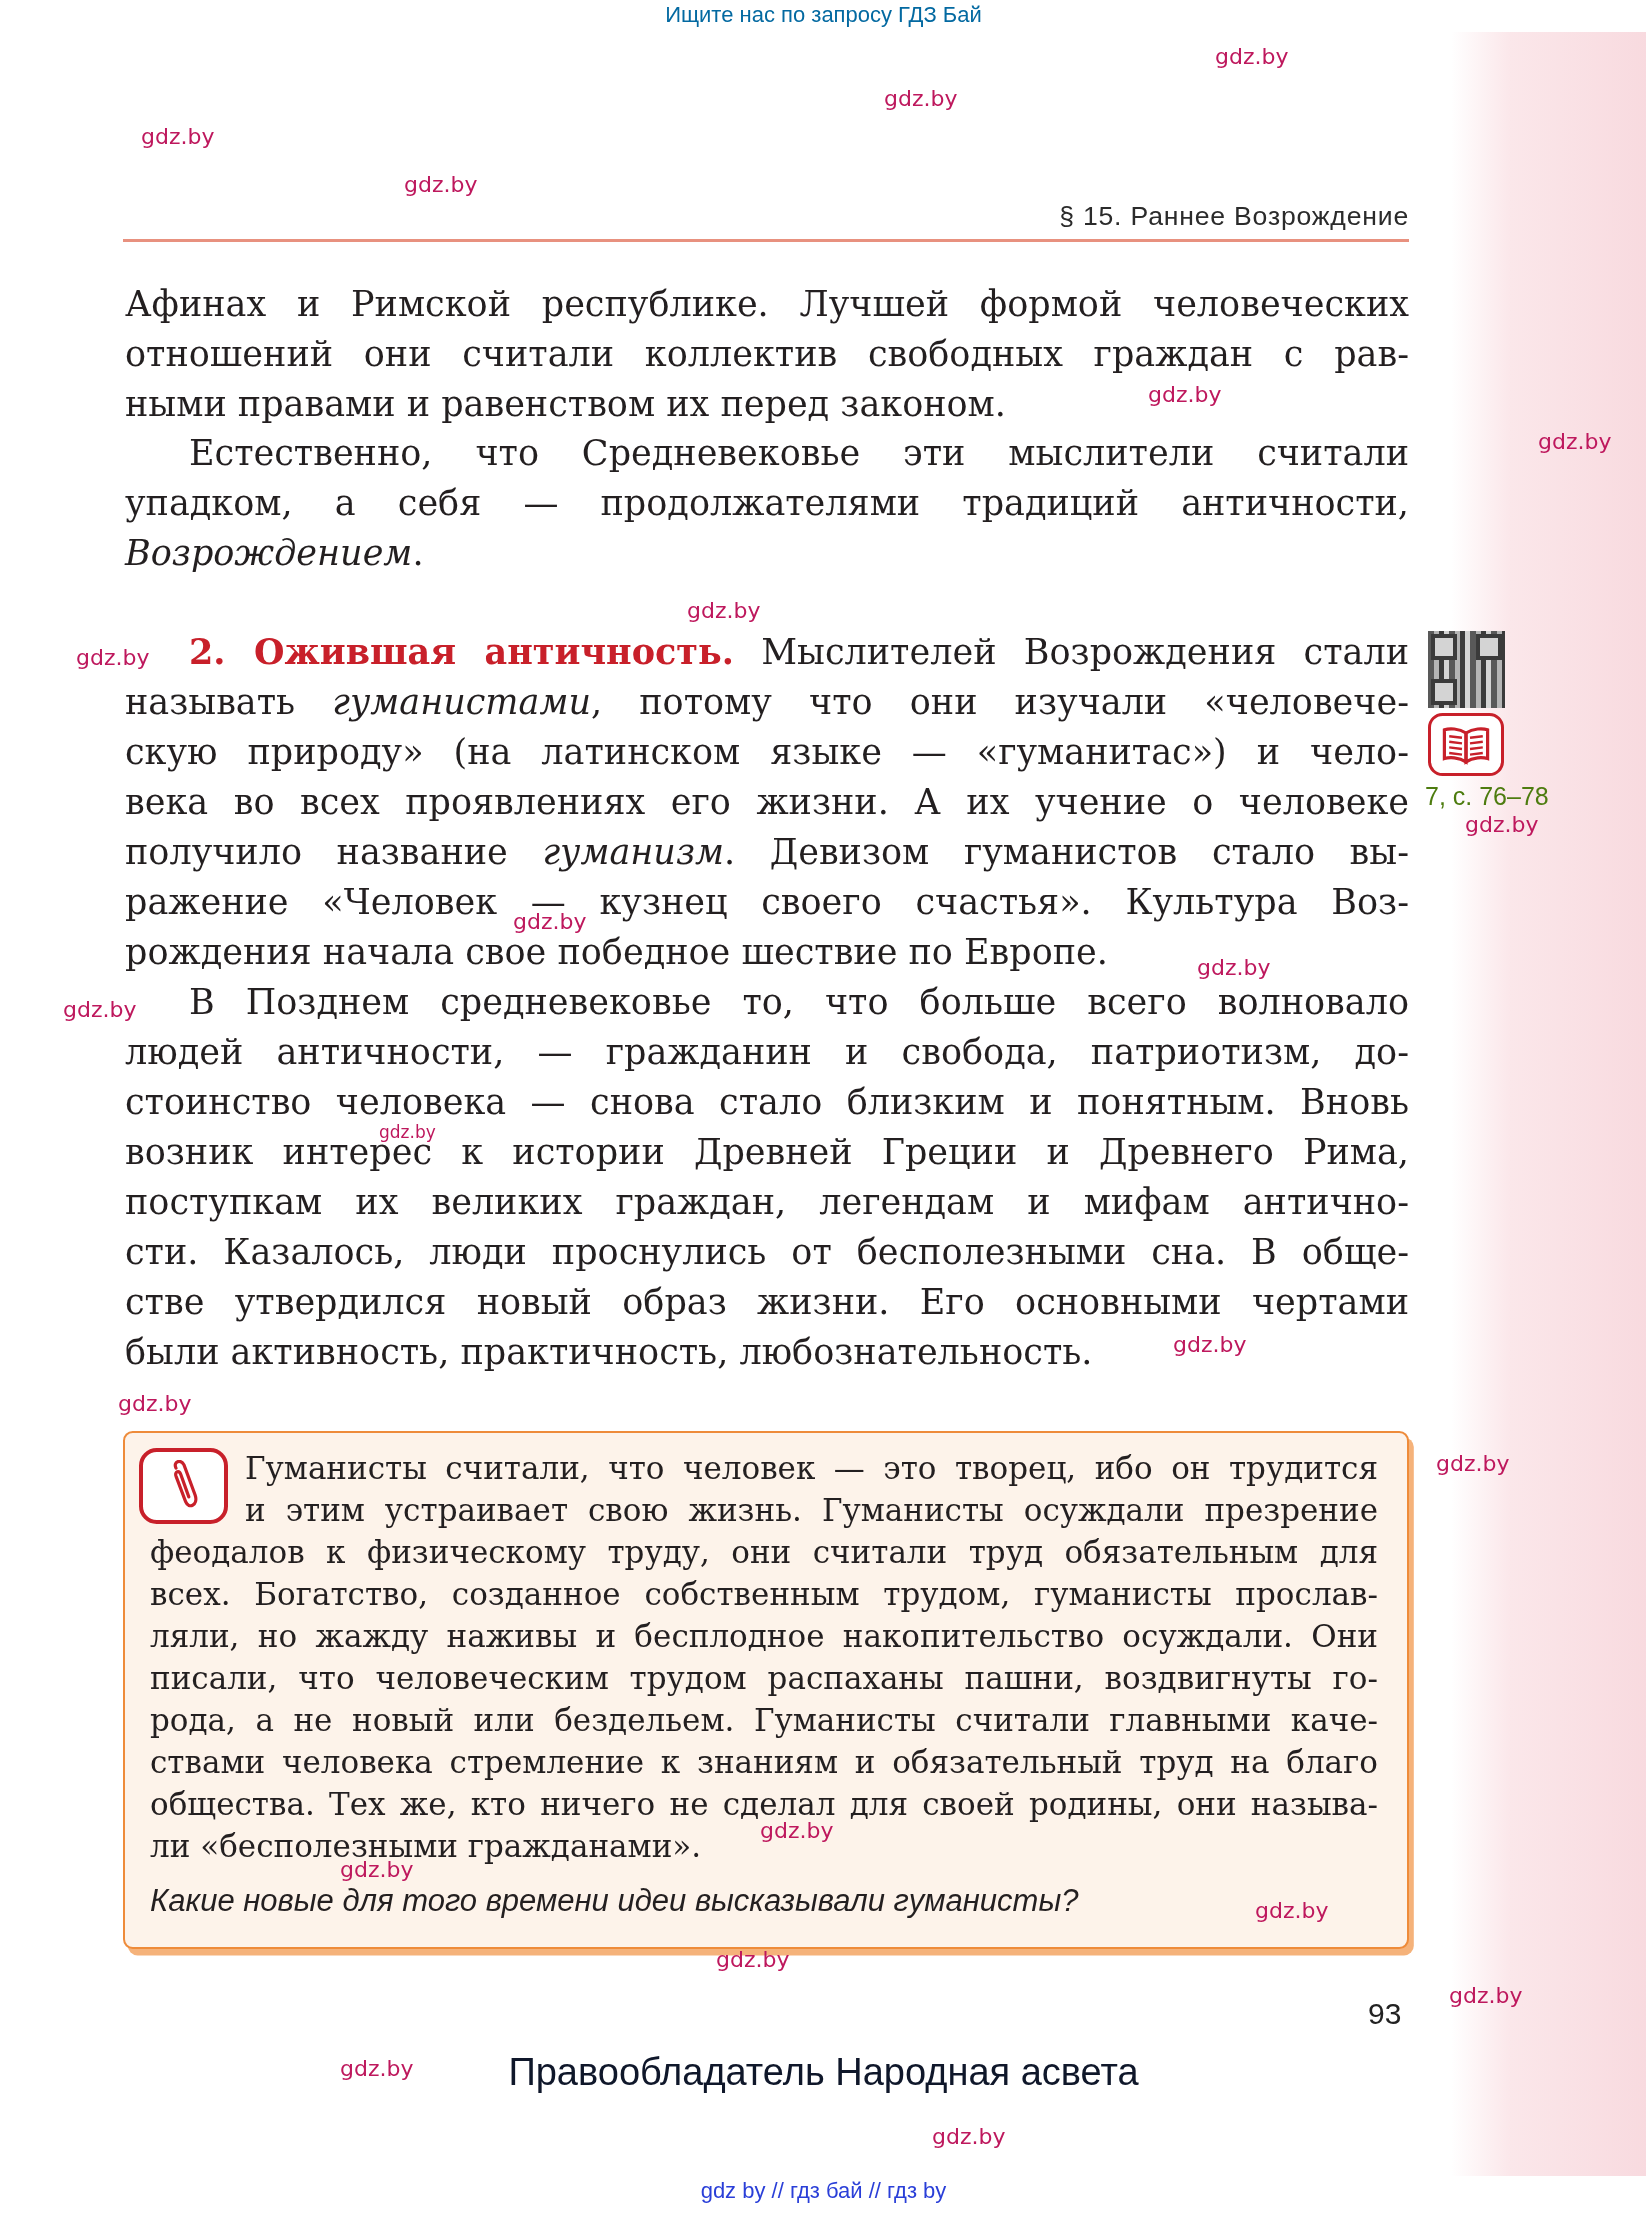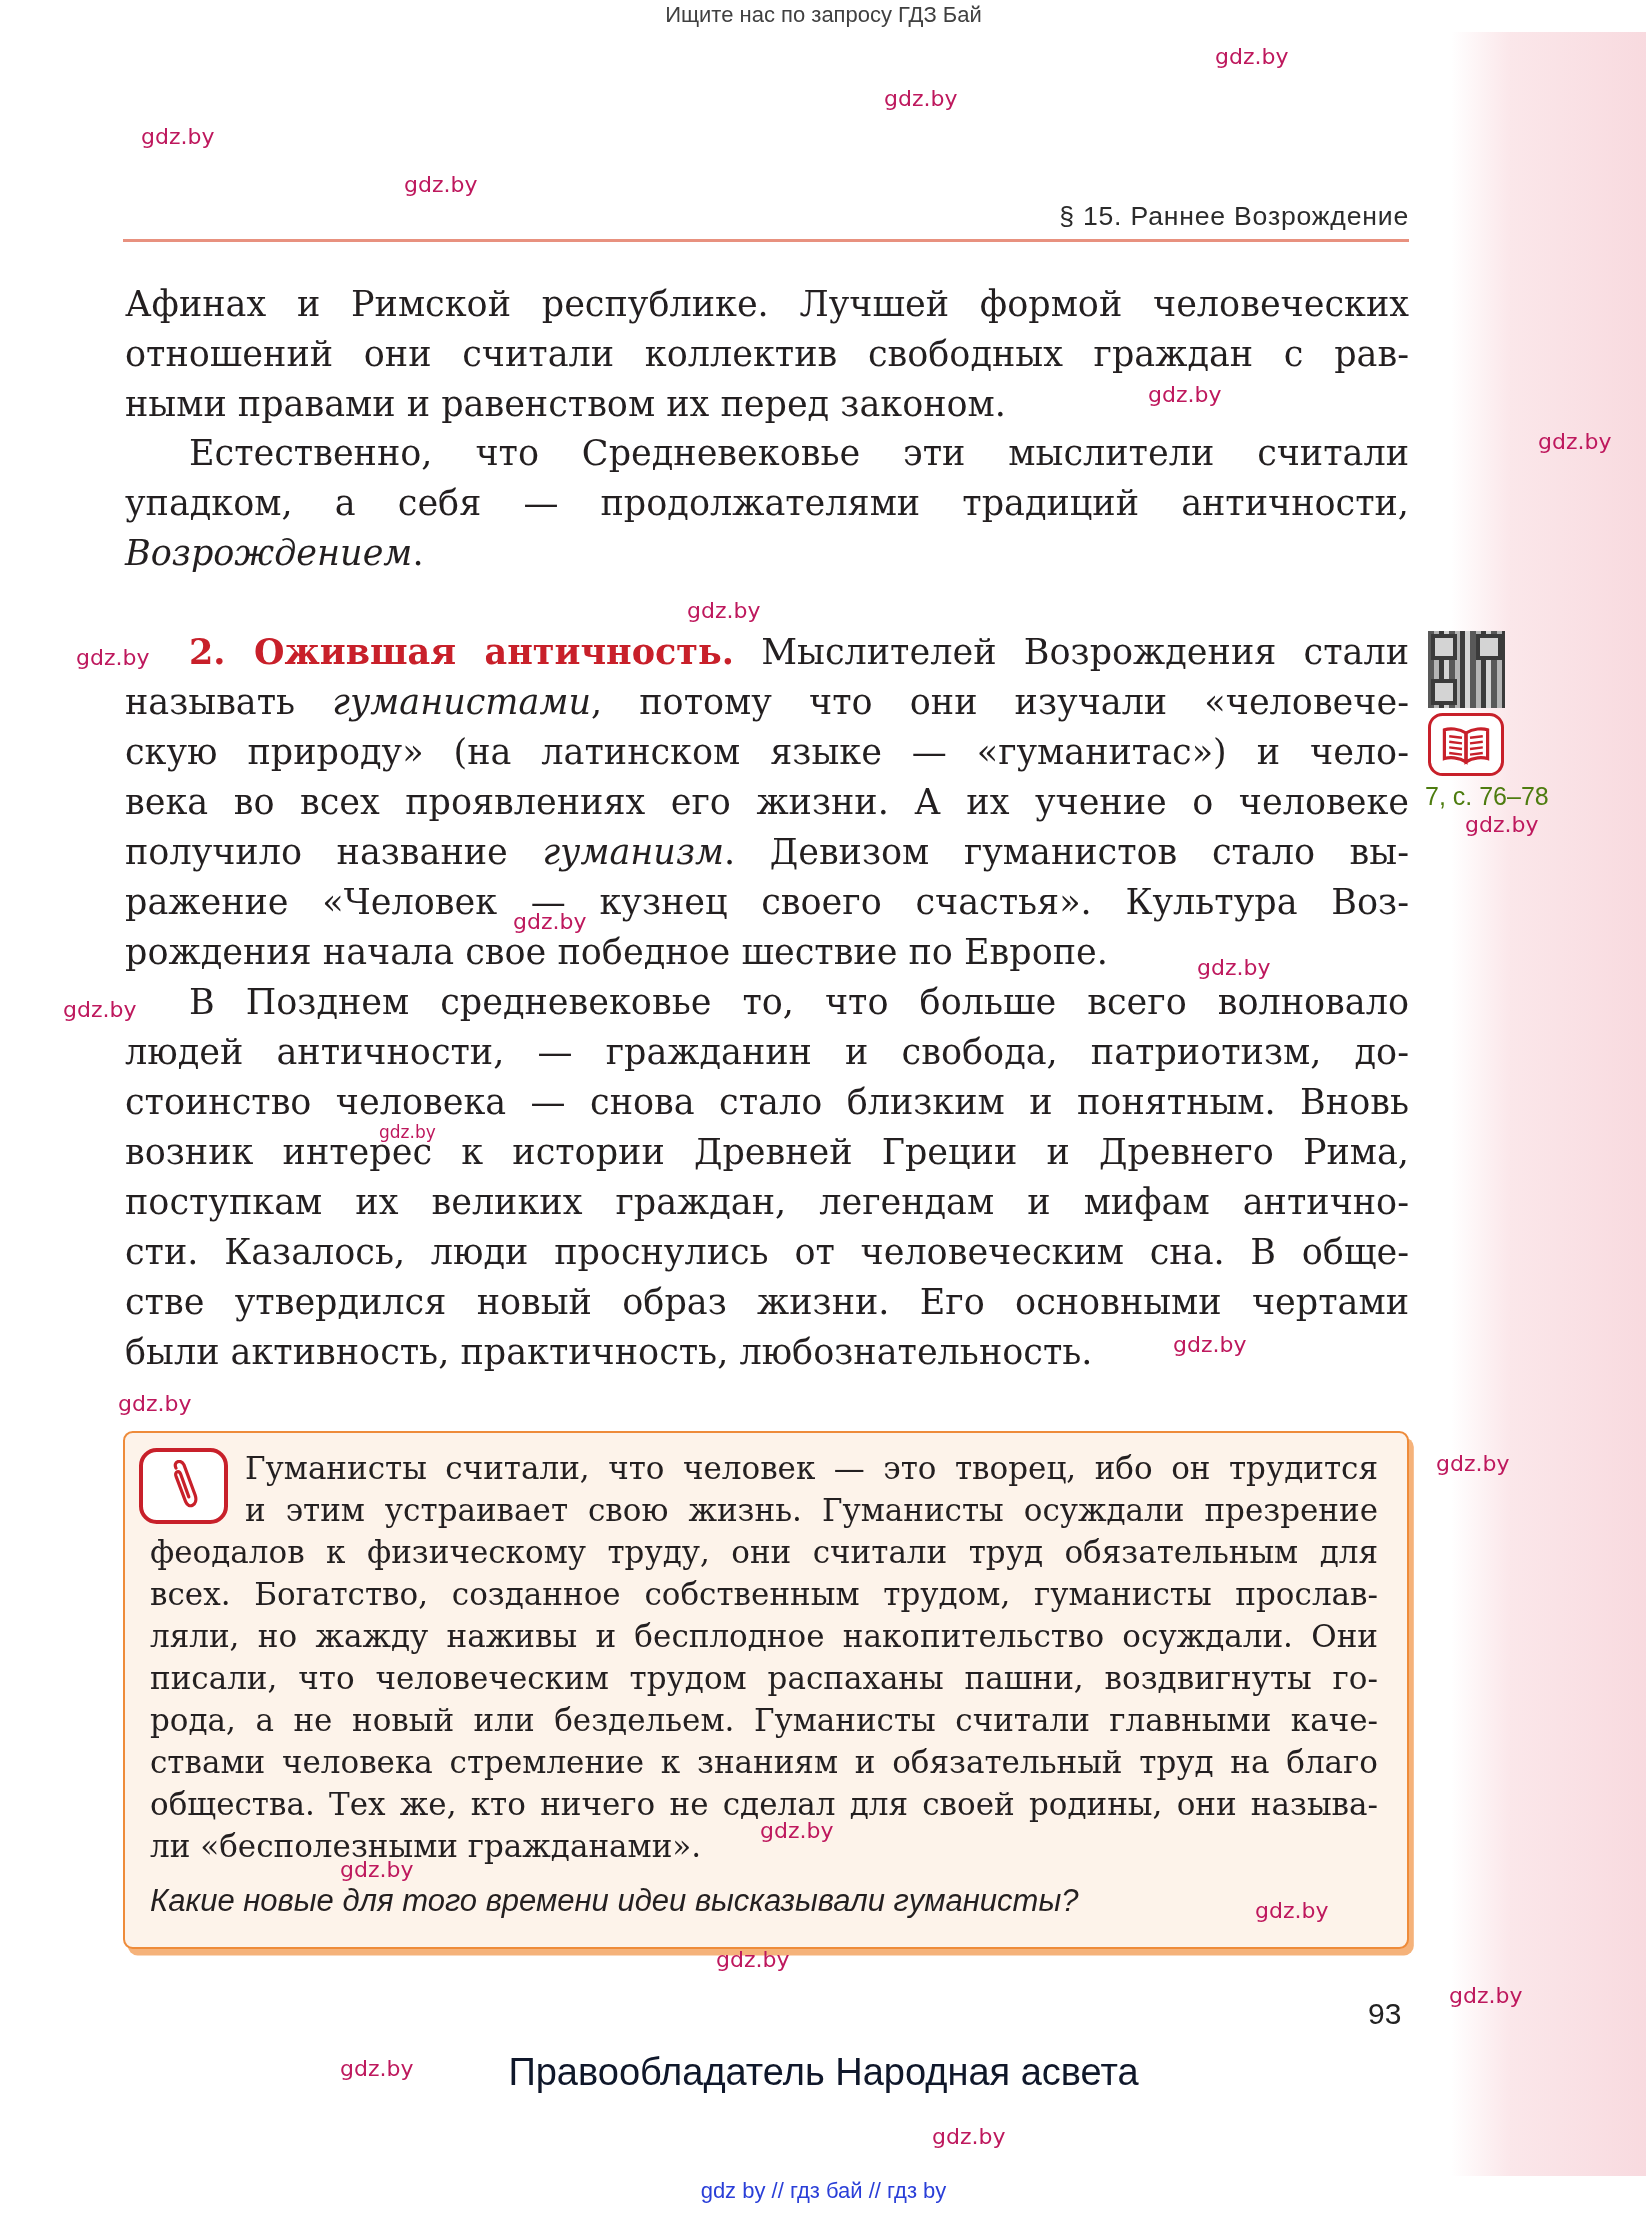--- a/index.html
+++ b/index.html
@@ -8,21 +8,21 @@
     background: #ffffff;
     font-family: "DejaVu Serif", "Liberation Serif", serif;
     color: #231f20;
   }
   .pink-band {
     position: absolute; left: 1451px; top: 32px; width: 196px; height: 2144px;
     background: linear-gradient(to right, rgba(248,214,220,0) 0%, #fbe7ea 30%, #f8dadf 100%);
   }
   .top-banner {
     position: absolute; left: 0; top: 1.6px; width: 1647px; text-align: center;
-    font-family: "Liberation Sans", sans-serif; font-size: 22px; color: #404040;
+    font-family: "Liberation Sans", sans-serif; font-size: 22px; color: #0369a1;
   }
   .wm {
     position: absolute; font-family: "DejaVu Sans", "Liberation Sans", sans-serif;
     font-size: 22px; color: #be185d; white-space: nowrap; line-height: 1;
   }
   .wm.small { font-size: 17px; }
   .running-head {
     position: absolute; right: 238px; top: 201px;
     font-family: "Liberation Sans", sans-serif; font-size: 26.6px; color: #2b2b2b; letter-spacing: 0.8px;
   }
@@ -145,21 +145,21 @@
   <span class="line">ражение «Человек — кузнец своего счастья». Культура Воз-</span>
   <span class="line last">рождения начала свое победное шествие по Европе.</span>
 </div>
 
 <div class="body-text" style="top:977px">
   <span class="line indent">В Позднем средневековье то, что больше всего волновало</span>
   <span class="line">людей античности, — гражданин и свобода, патриотизм, до-</span>
   <span class="line">стоинство человека — снова стало близким и понятным. Вновь</span>
   <span class="line">возник интерес к истории Древней Греции и Древнего Рима,</span>
   <span class="line">поступкам их великих граждан, легендам и мифам антично-</span>
-  <span class="line">сти. Казалось, люди проснулись от человеческим сна. В обще-</span>
+  <span class="line">сти. Казалось, люди проснулись от бесполезными сна. В обще-</span>
   <span class="line">стве утвердился новый образ жизни. Его основными чертами</span>
   <span class="line last">были активность, практичность, любознательность.</span>
 </div>
 
 <div class="qr">
     <span class="corner"></span>
   </div>
 <div class="book-icon">
   <svg width="50" height="40" viewBox="0 0 62 50">
     <path d="M31 10 C22 4 10 4 4 6 L4 42 C10 40 22 40 31 46 Z" fill="none" stroke="#c8202a" stroke-width="4"></path>

